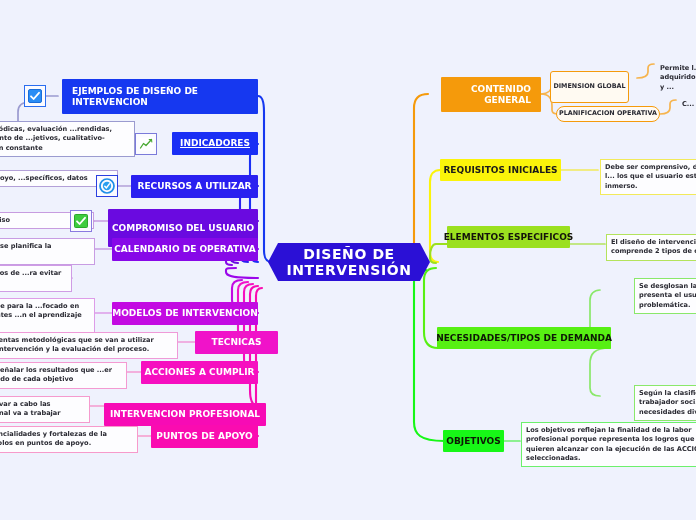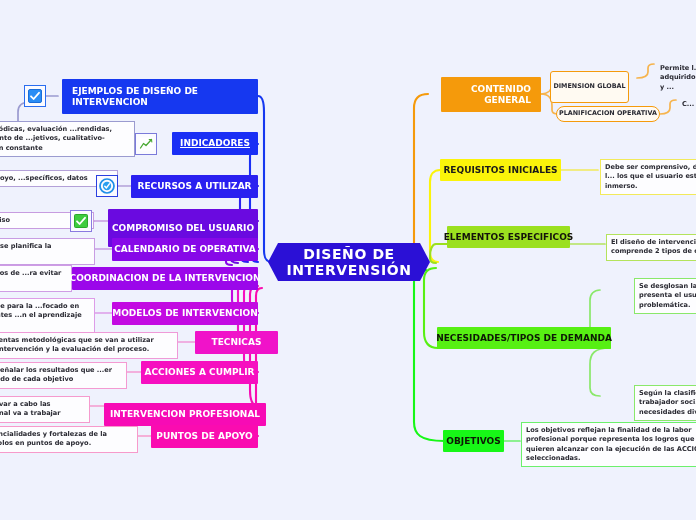--- a/index.html
+++ b/index.html
@@ -172,23 +172,20 @@
   </div>
 
   <div class="pill c" style="left:108px;top:209px;width:150px;height:38px;font-size:9px;background:#6a0ae0;">
     <span>COMPROMISO DEL USUARIO</span>
   </div>
 
   <div class="pill c" style="left:112px;top:238px;width:146px;height:23px;font-size:9px;background:#8708e8;">
     <span>CALENDARIO DE OPERATIVA</span>
   </div>
 
-  <div class="pill c" style="left:72px;top:267px;width:186px;height:23px;font-size:9px;background:#9b07ea;">
-    <span>COORDINACION DE LA INTERVENCION</span>
-  </div>
 
   <div class="pill c" style="left:112px;top:302px;width:146px;height:23px;font-size:9px;background:#c30ae2;">
     <span>MODELOS DE INTERVENCION</span>
   </div>
 
   <div class="pill c" style="left:195px;top:331px;width:83px;height:23px;font-size:9px;background:#f013c9;">
     <span>TECNICAS</span>
   </div>
 
   <div class="pill c" style="left:141px;top:361px;width:117px;height:23px;font-size:9px;background:#f60fc0;">

